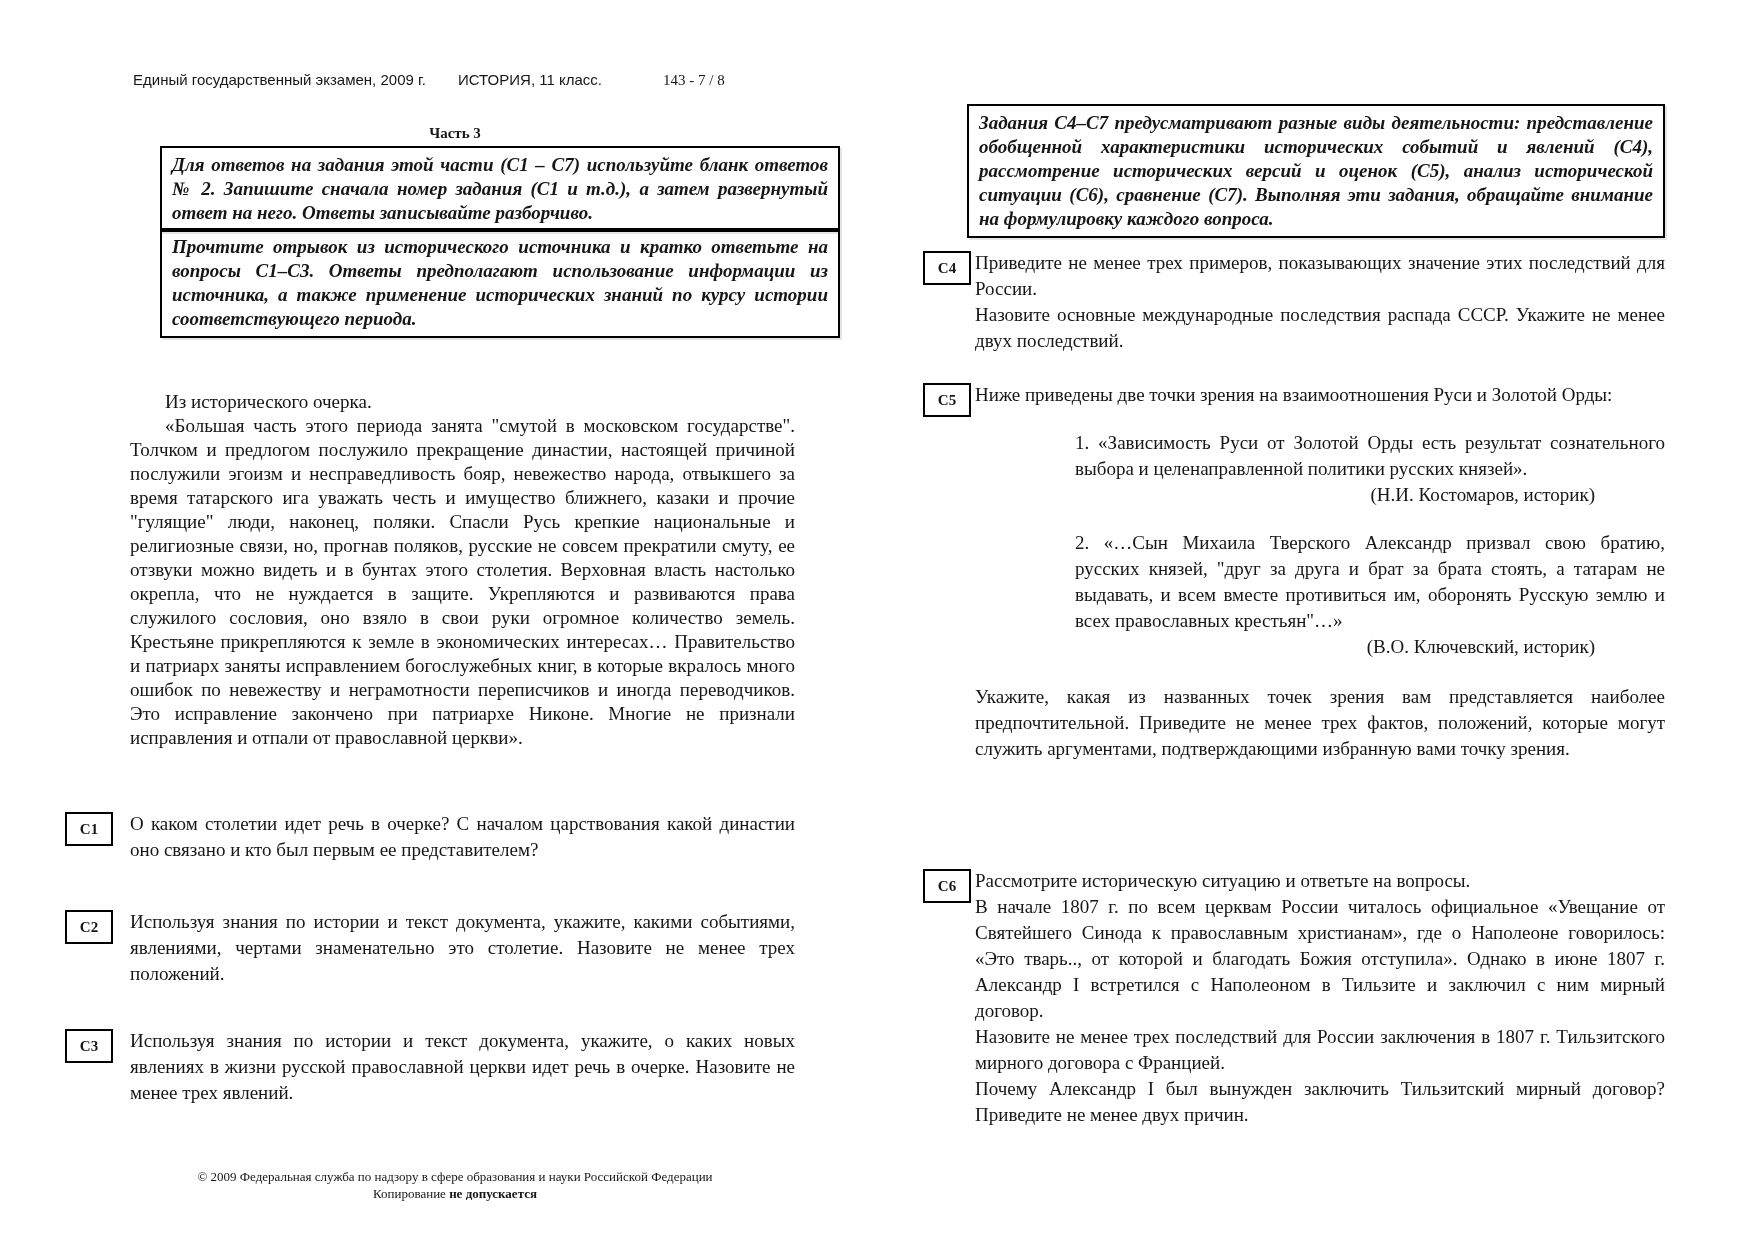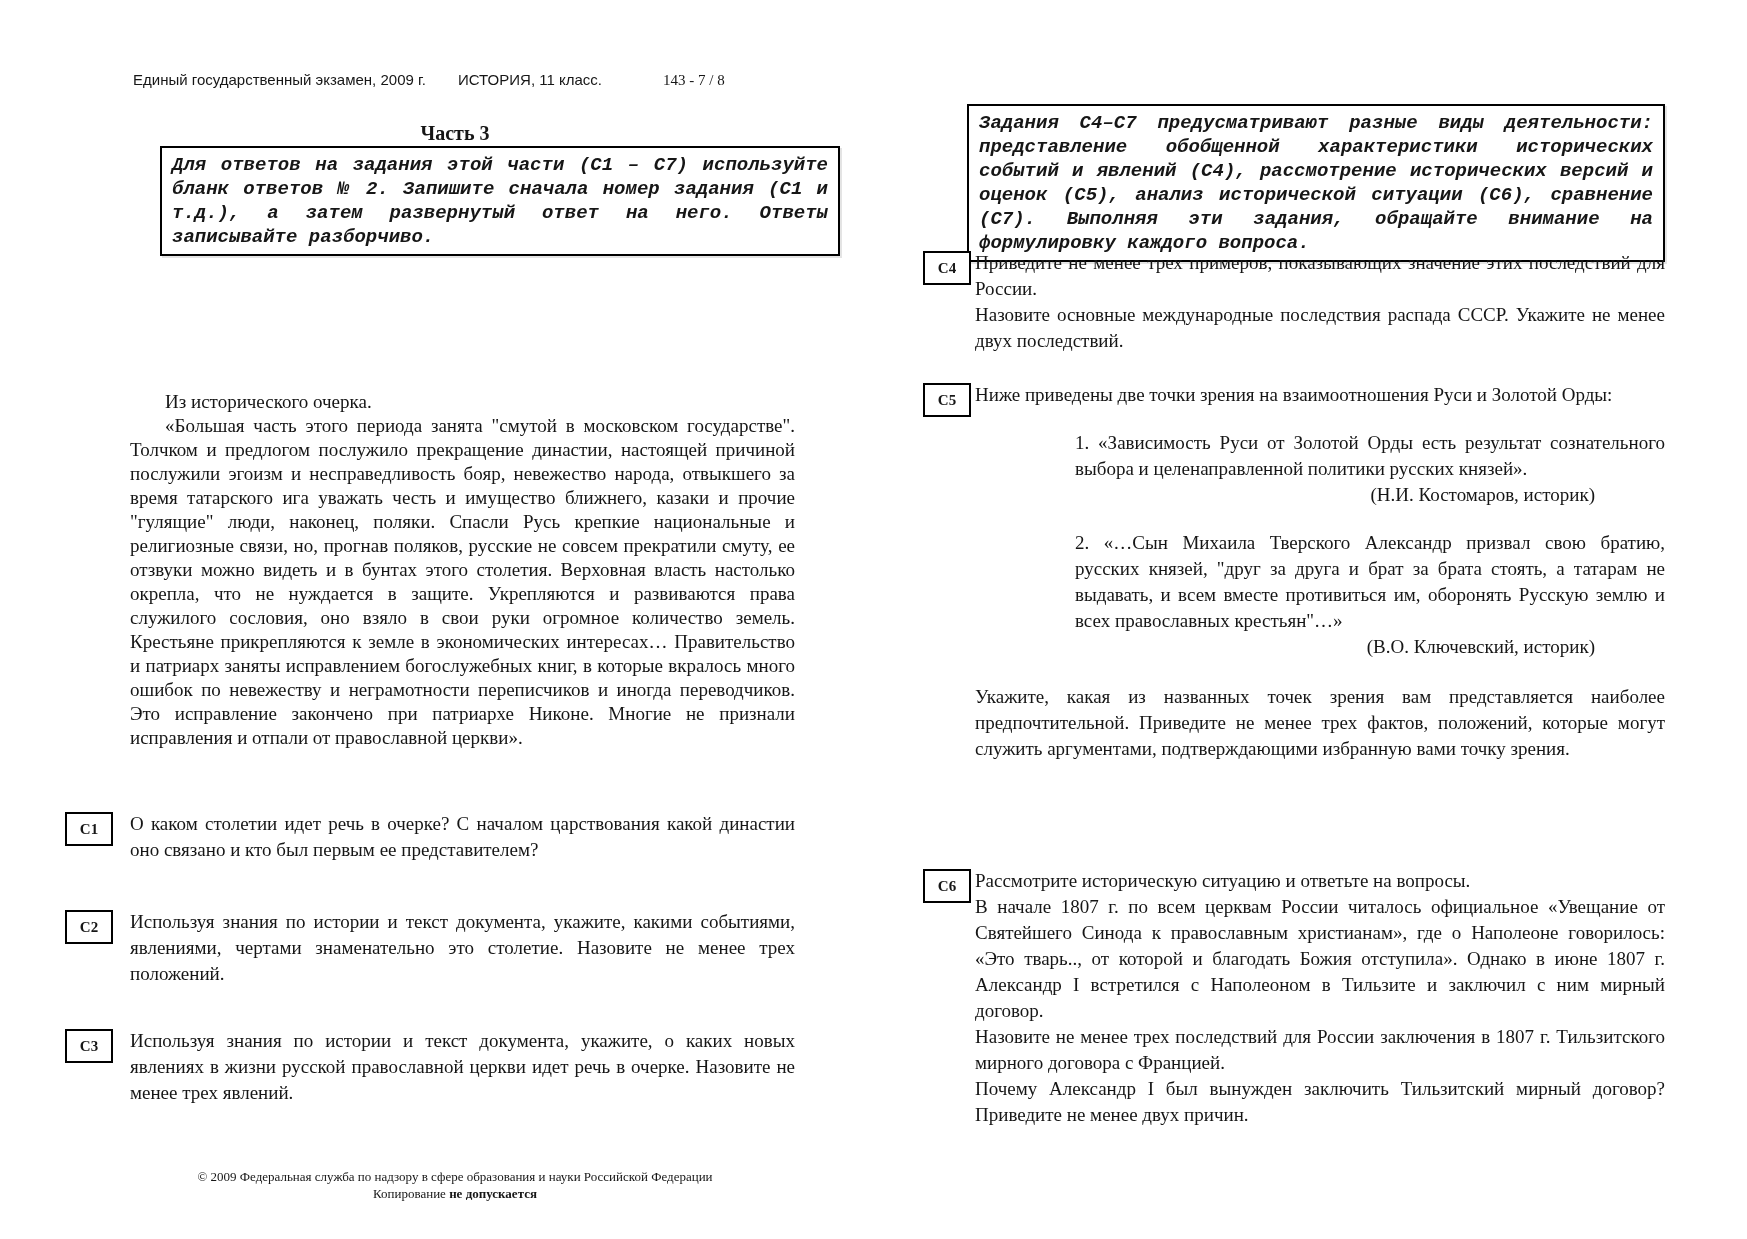--- a/index.html
+++ b/index.html
@@ -18,30 +18,29 @@
   .page-right { left:923px; width:742px; }
 
   .abs { position:absolute; left:0; width:100%; }
 
   
   .hdr { font-family:"Liberation Sans", sans-serif; font-size:15px; line-height:18px; }
   .hdr-left { position:absolute; left:68px; top:0; white-space:nowrap; }
   .hdr-subject { margin-left:28px; }
   .hdr-code { position:absolute; left:598px; top:0; font-family:"Liberation Serif", serif; white-space:nowrap; }
 
-  .part-title { left:50px; width:680px; text-align:center; font-weight:bold; font-size:20px; }
+  .part-title { left:50px; width:680px; text-align:center; font-weight:bold; font-size:15px; }
 
   .instr-box {
     border:2px solid #000;
     padding:5px 10px;
     font-weight:bold; font-style:italic;
     text-align:justify;
     line-height:24px;
     box-shadow:2px 2px 0 0 #e4e4e4;
-    font-family:Liberation Mono, monospace;
   }
   .ibox-left  { left:50px; width:680px;margin-left:45px; }
   .ibox-right { left:44px; width:698px; }
 
   .excerpt { left:65px; width:665px; text-align:justify; line-height:24px; }
   .excerpt p { text-indent:35px; }
 
   .qrow { }
   .qlabel {
     position:absolute; left:0; top:1px;
@@ -72,20 +71,21 @@
       <span>Единый государственный экзамен, 2009 г.</span>
       <span class="hdr-subject">ИСТОРИЯ,  11  класс.</span>
     </span>
     <span class="hdr-code">143 - 7 / 8</span>
   </div>
 
   <h1 class="abs part-title" style="top:104px;">Часть 3</h1>
 
   <div class="abs instr-box ibox-left" style="top:130px;">Для ответов на задания этой части (С1 – С7) используйте бланк ответов № 2. Запишите сначала номер задания (С1 и т.д.), а затем развернутый ответ на него. Ответы записывайте разборчиво.</div>
 
+  <div class="abs instr-box ibox-left" style="top:212px;">Прочтите отрывок из исторического источника и кратко ответьте на вопросы С1–С3. Ответы предполагают использование информации из источника, а также применение исторических знаний по курсу истории соответствующего периода.</div>
 
   <div class="abs excerpt" style="top:374px;">
     <p>Из исторического очерка.</p>
     <p>«Большая часть этого периода занята "смутой в московском государстве". Толчком и предлогом послужило прекращение династии, настоящей причиной послужили эгоизм и несправедливость бояр, невежество народа, отвыкшего за время татарского ига уважать честь и имущество ближнего, казаки и прочие "гулящие" люди, наконец, поляки. Спасли Русь крепкие национальные и религиозные связи, но, прогнав поляков, русские не совсем прекратили смуту, ее отзвуки можно видеть и в бунтах этого столетия. Верховная власть настолько окрепла, что не нуждается в защите. Укрепляются и развиваются права служилого сословия, оно взяло в свои руки огромное количество земель. Крестьяне прикрепляются к земле в экономических интересах… Правительство и патриарх заняты исправлением богослужебных книг, в которые вкралось много ошибок по невежеству и неграмотности переписчиков и иногда переводчиков. Это исправление закончено при патриархе Никоне. Многие не признали исправления и отпали от православной церкви».</p>
   </div>
 
   <div class="abs qrow" style="top:795px;">
     <div class="qlabel">С1</div>
     <div class="qtext">О каком столетии идет речь в очерке? С началом царствования какой династии оно связано и кто был первым ее представителем?</div>
   </div>

